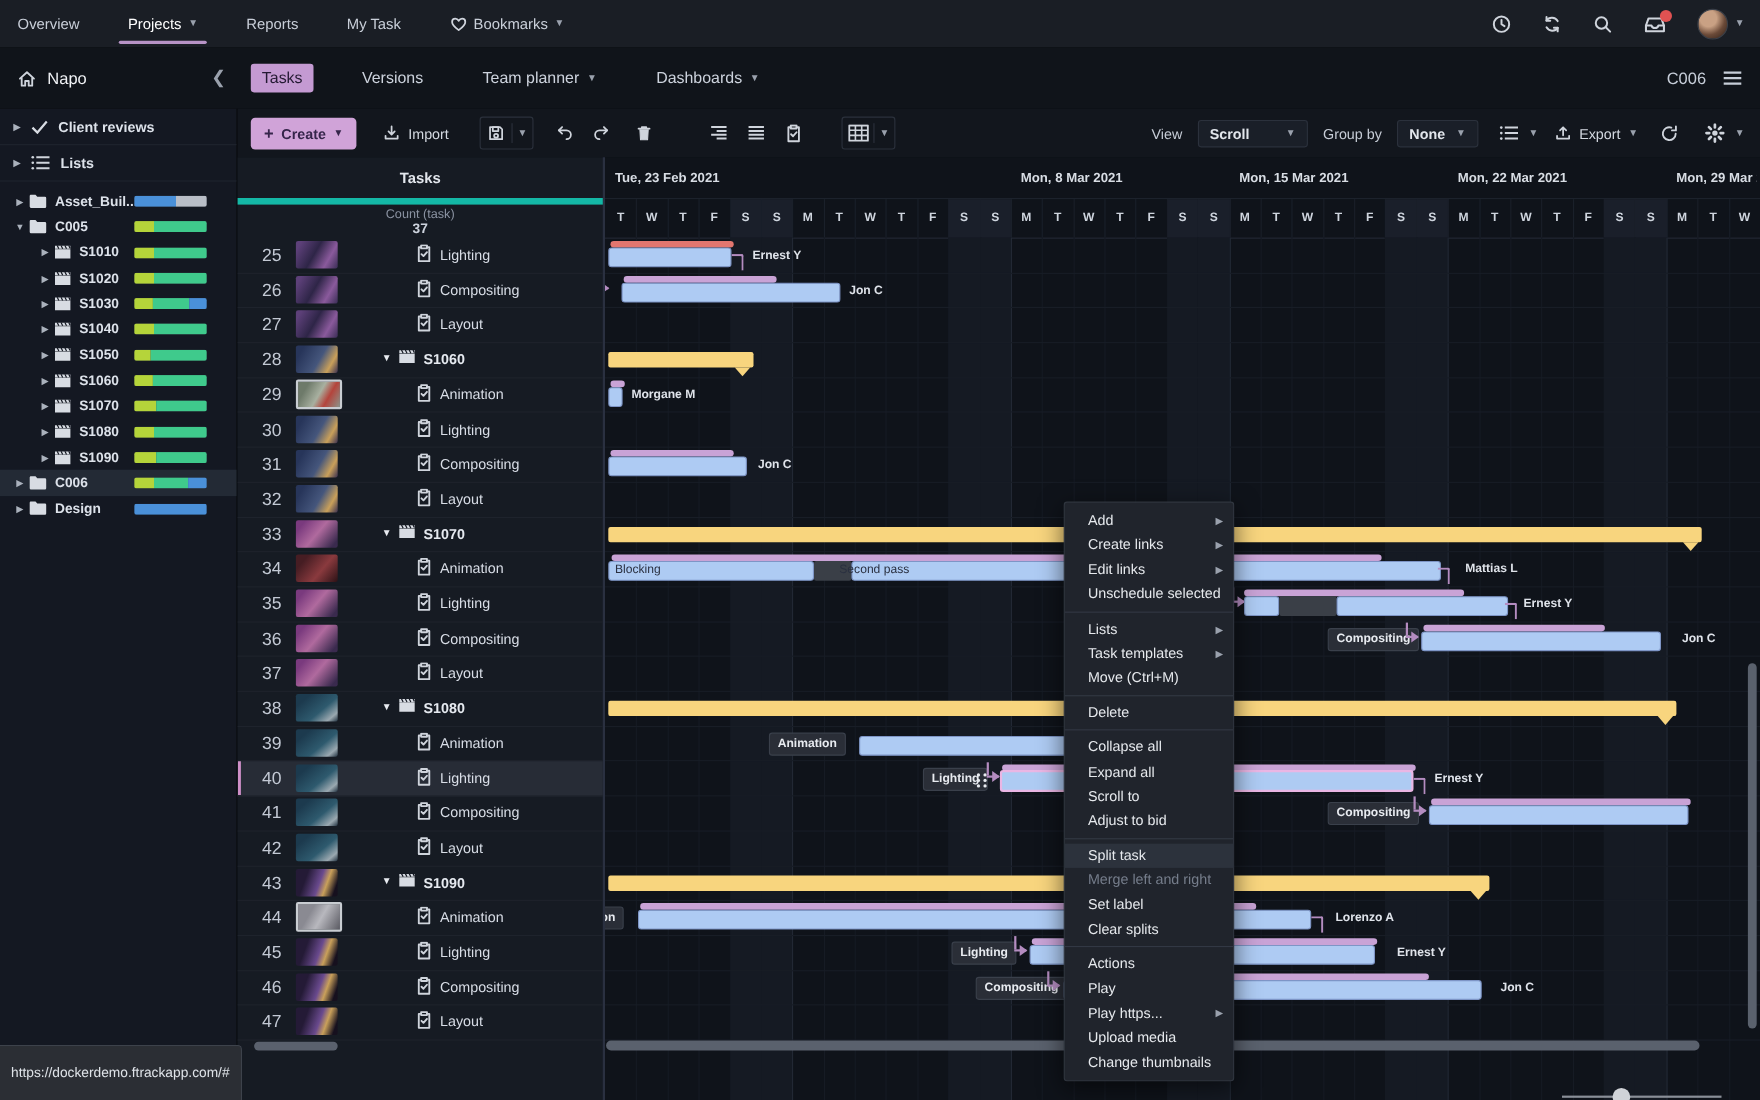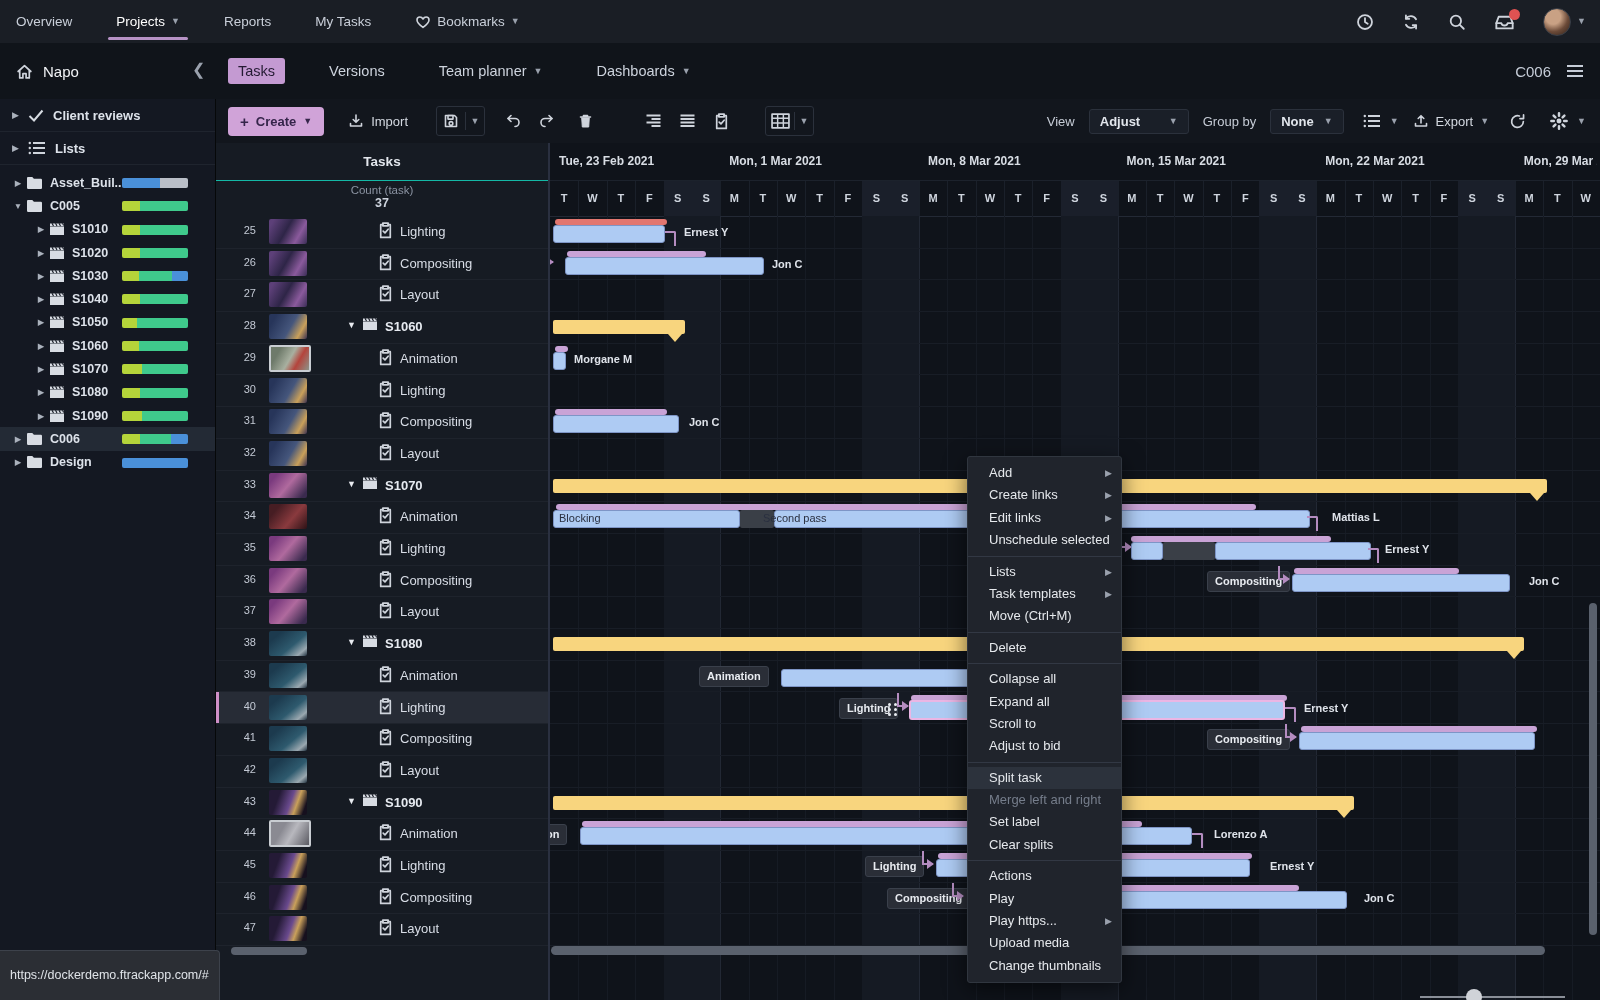--- a/index.html
+++ b/index.html
@@ -57,27 +57,27 @@
   .tb-group{display:flex;align-items:center;border:1px solid #2b313c;border-radius:3px;height:28px;}
   .tb-group .sep{width:1px;height:18px;background:#2b313c;}
   #toolbar-right{position:absolute;right:14px;top:0;height:44px;display:flex;align-items:center;gap:14px;}
   .tb-label{font-size:13px;color:#c6ccd6;}
   .tb-select{display:flex;align-items:center;gap:10px;background:#1a1f28;border:1px solid #2b313c;border-radius:3px;padding:4px 10px;font-size:13px;color:#e2e6ec;font-weight:bold;cursor:pointer;}
 
   
   #gantt{position:absolute;top:44px;left:0;width:1384px;height:857px;background:#10141b;}
   #tasks-panel{position:absolute;left:0;top:0;width:332px;height:857px;background:#161b23;border-right:2px solid #2a3040;}
   #tasks-head{position:absolute;top:0;left:0;width:332px;height:37px;line-height:37px;text-align:center;font-size:13.5px;font-weight:bold;color:#e3e7ed;}
-  #tasks-count{position:absolute;top:37px;left:0;width:332px;height:35px;border-top:1px solid #14b8a6;text-align:center;}
+  #tasks-count{position:absolute;top:37px;left:0;width:332px;height:35px;border-top:6px solid #14b8a6;text-align:center;}
   #tasks-count .cl{display:block;font-size:11.5px;color:#8b93a2;margin-top:3px;}
   #tasks-count .cv{display:block;font-size:12.5px;color:#cdd3dd;font-weight:bold;}
   #tasks-rows{position:absolute;top:73px;left:0;width:332px;}
   .trow{position:absolute;left:0;width:332px;height:31.7px;border-bottom:1px solid #1e232c;cursor:pointer;}
   .trow.selected{background:#272c36;box-shadow:inset 3px 0 0 #cf8fc8;}
-  .trow .num{position:absolute;left:0;top:8px;width:40px;text-align:right;font-size:11px;color:#c3c9d4;}
+  .trow .num{position:absolute;left:0;top:8px;width:40px;text-align:right;font-size:16px;color:#c3c9d4;}
   .thumb{position:absolute;left:53px;top:3px;width:38px;height:25px;border-radius:2px;}
   .th-cats{background:linear-gradient(120deg,#5d4079 10%,#2e2547 45%,#8a5a9c 75%,#3a2d55);}
   .th-yellowfig{background:linear-gradient(120deg,#27355a 15%,#45567c 55%,#c9a05a 80%,#3a3050);}
   .th-frame-red{background:linear-gradient(120deg,#6e7a6a 20%,#a8b0a0 50%,#b4443c 70%,#8c948a);border:2px solid #c9cdd2;top:2px;height:23px;}
   .th-magenta{background:linear-gradient(130deg,#7a3a7e 15%,#b06a9e 50%,#3a2a4e 90%);}
   .th-darkred{background:linear-gradient(130deg,#461d23 20%,#8a3a3e 60%,#2c1216);}
   .th-teal{background:linear-gradient(140deg,#1c3a4e 20%,#2e5a6e 60%,#9aa8b0 85%,#20303e);}
   .th-doorway{background:linear-gradient(110deg,#241a36 25%,#6a4a8e 55%,#c9a05a 70%,#16101e 90%);}
   .th-frame-gray{background:linear-gradient(120deg,#8a8a92 30%,#b8b8be 55%,#5a5a62);border:2px solid #c9cdd2;top:2px;height:23px;}
   .trow .shot-chev{position:absolute;left:131px;top:9px;font-size:9px;color:#e8ebf0;}
@@ -142,21 +142,21 @@
           <span>Overview</span>
         </div>
         <div class="nav-item active">
           <span>Projects</span>
           <span class="chev">▼</span>
         </div>
         <div class="nav-item">
           <span>Reports</span>
         </div>
         <div class="nav-item">
-          <span>My Tasks</span>
+          <span>My Task</span>
         </div>
         <div class="nav-item">
           <span>
             <svg width="16" height="15" viewBox="0 0 16 15">
               <path d="M8 13.4C4.2 10.6 2 8.3 2 5.9 2 4.2 3.3 3 4.9 3 6 3 7.3 3.7 8 5c.7-1.3 2-2 3.1-2C12.7 3 14 4.2 14 5.9c0 2.4-2.2 4.7-6 7.5z" fill="none" stroke="#cfd4dc" stroke-width="1.6" stroke-linecap="round" stroke-linejoin="round"></path>
             </svg>
           </span>
           <span>Bookmarks</span>
           <span class="chev">▼</span>
         </div>
@@ -521,21 +521,21 @@
             </span>
           <span class="sep"></span>
           <span class="tb-icon" style="width:18px;">
               <span class="chev">▼</span>
             </span>
         </div>
       </div>
       <div id="toolbar-right">
         <span class="tb-label">View</span>
         <div class="tb-select" style="width:78px;justify-content:space-between;">
-          <span>Adjust</span>
+          <span>Scroll</span>
           <span class="chev">▼</span>
         </div>
         <span class="tb-label">Group by</span>
         <div class="tb-select">
           <span>None</span>
           <span class="chev">▼</span>
         </div>
         <span class="tb-icon">
             <svg width="18" height="14" viewBox="0 0 18 14">
               <circle cx="1.8" cy="2" r="1.2" fill="#cfd4dc"></circle>
@@ -857,21 +857,20 @@
                   <path d="M4.8 8.5 6.5 10.2 9.5 6.8" fill="none" stroke="#cfd4dc" stroke-width="1.6" stroke-linecap="round" stroke-linejoin="round"></path>
                 </svg>
               </span>
               <span class="rname" style="left: 184px;">Layout</span>
             </div>
           </div>
       </div>
       <div id="timeline">
         <div id="tl-weeks">
             <div class="wk-label" style="left: 9px; width: 158.27px;">Tue, 23 Feb 2021</div>
-            <div class="wk-label" style="left: 179.27px; width: 186.649px;">Mon, 1 Mar 2021</div>
             <div class="wk-label" style="left: 377.919px; width: 186.649px;">Mon, 8 Mar 2021</div>
             <div class="wk-label" style="left: 576.568px; width: 186.649px;">Mon, 15 Mar 2021</div>
             <div class="wk-label" style="left: 775.216px; width: 186.649px;">Mon, 22 Mar 2021</div>
             <div class="wk-label" style="left: 973.865px; width: 73.1351px;">Mon, 29 Mar 2021</div>
           </div>
         <div id="tl-days">
             <div class="day-cell" style="left: 0px; width: 28.3784px;">T</div>
             <div class="day-cell" style="left: 28.3784px; width: 28.3784px;">W</div>
             <div class="day-cell" style="left: 56.7568px; width: 28.3784px;">T</div>
             <div class="day-cell" style="left: 85.1351px; width: 28.3784px;">F</div>

